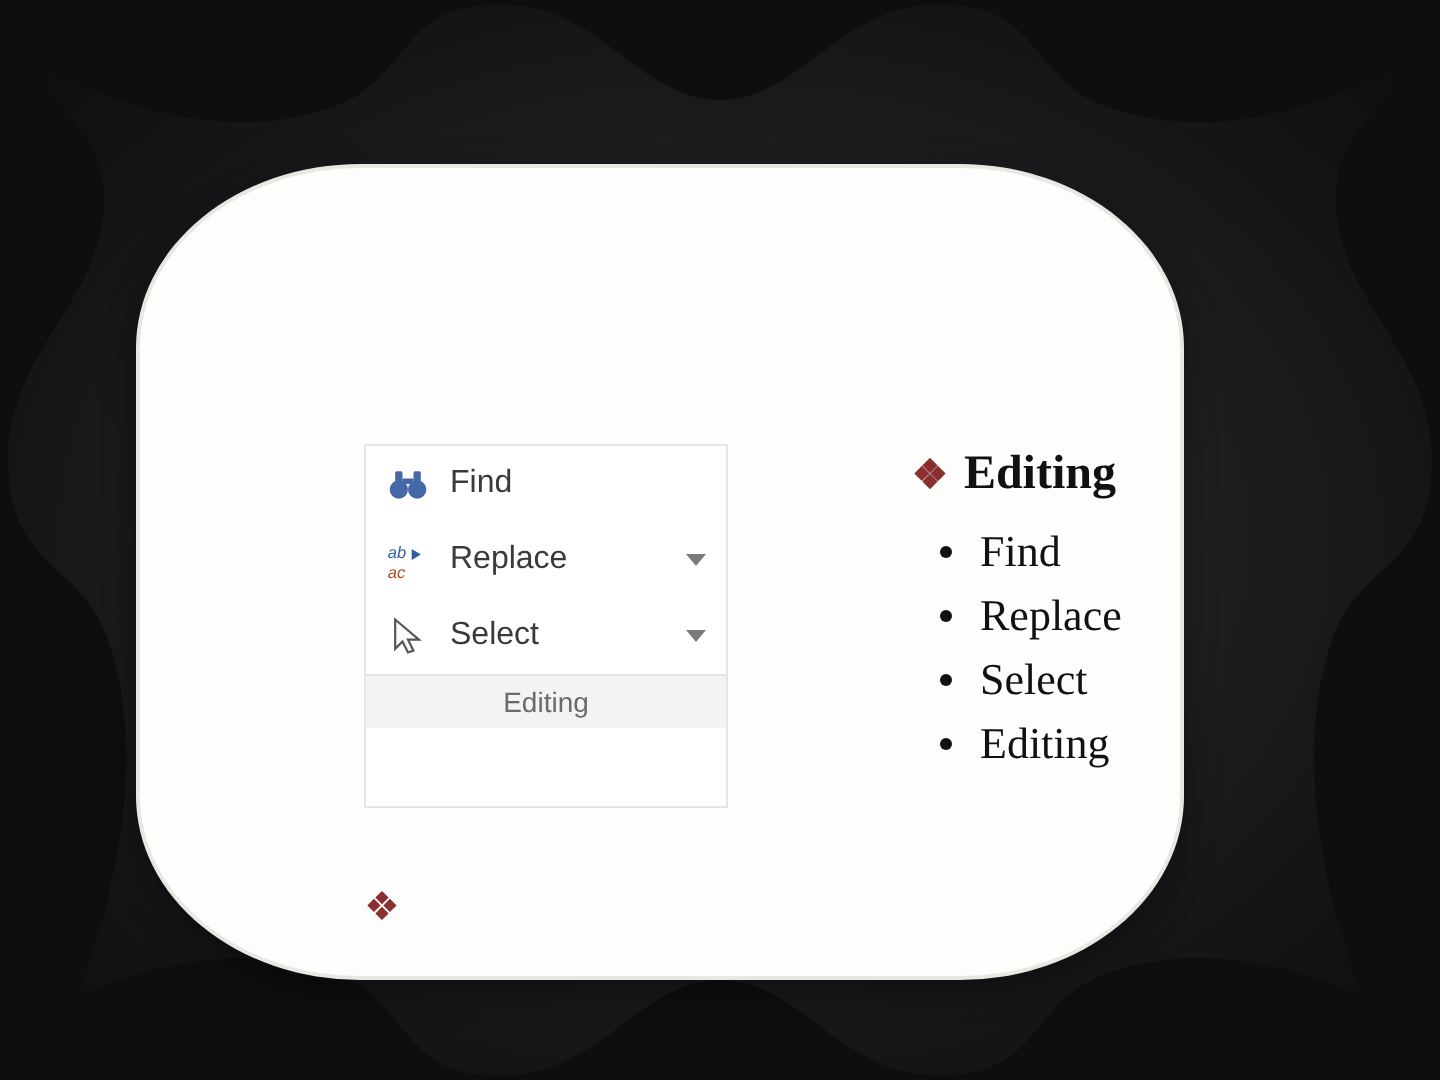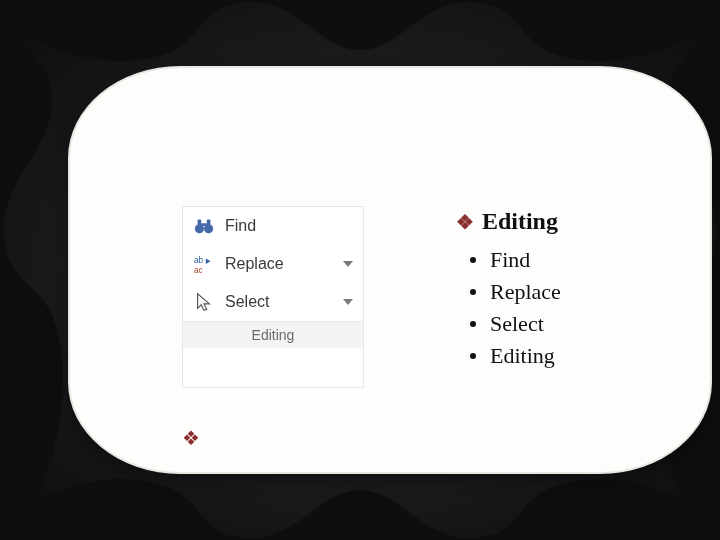--- a/index.html
+++ b/index.html
@@ -1,33 +1,33 @@
 <!DOCTYPE html>
 <html><head>
 <meta charset="utf-8">
 <style>
   html,body{margin:0;padding:0;width:720px;height:540px;overflow:hidden;font-family:Georgia,'Times New Roman',serif;}
   .stage{position:relative;width:720px;height:540px;background:radial-gradient(ellipse at center,#3a3a3d 0%,#1b1b1e 55%,#0b0b0d 100%);}
   
-  .card{position:absolute;left:70px;top:68px;width:640px;height:404px;background:#fdfdfc;border-radius:110px/90px;box-shadow:0 0 0 2px #e8e8e2,0 6px 18px rgba(0,0,0,.45);}
+  .card{position:absolute;left:70px;top:84px;width:520px;height:404px;background:#fdfdfc;border-radius:110px/90px;box-shadow:0 0 0 2px #e8e8e2,0 6px 18px rgba(0,0,0,.45);}
   
   .orn{position:absolute;color:#0e0e10;pointer-events:none;}
   .orn svg{display:block;}
   .orn.top{left:0;top:-4px;width:720px;height:90px;}
   .orn.bot{left:0;bottom:-4px;width:720px;height:90px;transform:scaleY(-1);}
   .orn.side{top:0;height:540px;width:90px;}
   .orn.left{left:-2px;}
   .orn.right{right:-2px;transform:scaleX(-1);}
   
   .ribbon{position:absolute;left:112px;top:138px;width:180px;height:180px;background:#fff;border:1px solid #e6e6e6;font-family:'Segoe UI',Tahoma,Arial,sans-serif;font-size:16px;color:#3a3a3a;}
   .rb-row{display:flex;align-items:center;height:38px;padding:0 10px;gap:10px;}
   .rb-row .drop{margin-left:auto;width:0;height:0;border-left:5px solid transparent;border-right:5px solid transparent;border-top:6px solid #7a7a7a;}
   .rb-label{height:26px;line-height:26px;text-align:center;background:#f3f3f3;border-top:1px solid #e6e6e6;font-size:14px;color:#6b6b6b;}
   
-  .ico{width:22px;height:22px;display:inline-block;}
+  .ico{width:22px;height:22px;display:inline-block;font-style:italic;}
   
   .list{position:absolute;left:386px;top:140px;color:#111;}
   .bullet-head{display:flex;align-items:center;gap:8px;font-size:24px;font-weight:600;margin-bottom:12px;}
   .diamond{font-size:20px;color:#8a2f2f;line-height:1;}
   .li{display:flex;align-items:center;gap:14px;font-size:22px;margin:6px 0 6px 14px;}
   .dot{width:6px;height:6px;border-radius:50%;background:#111;}
   
   .home{position:absolute;left:112px;top:360px;display:flex;align-items:center;gap:8px;font-family:Arial,Helvetica,sans-serif;font-size:24px;color:#111;letter-spacing:.5px;}
   .home .diamond{font-size:20px;}
 </style>

